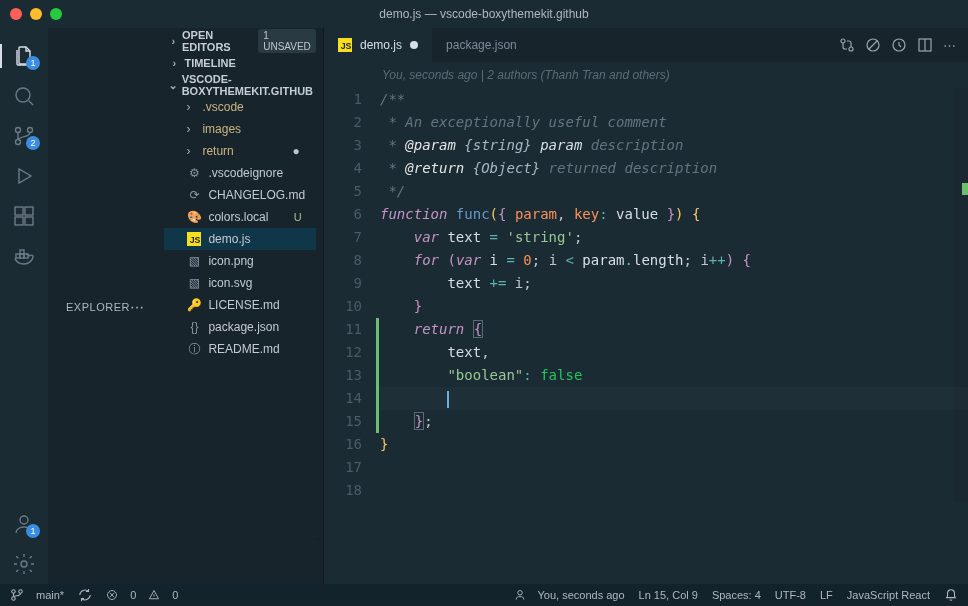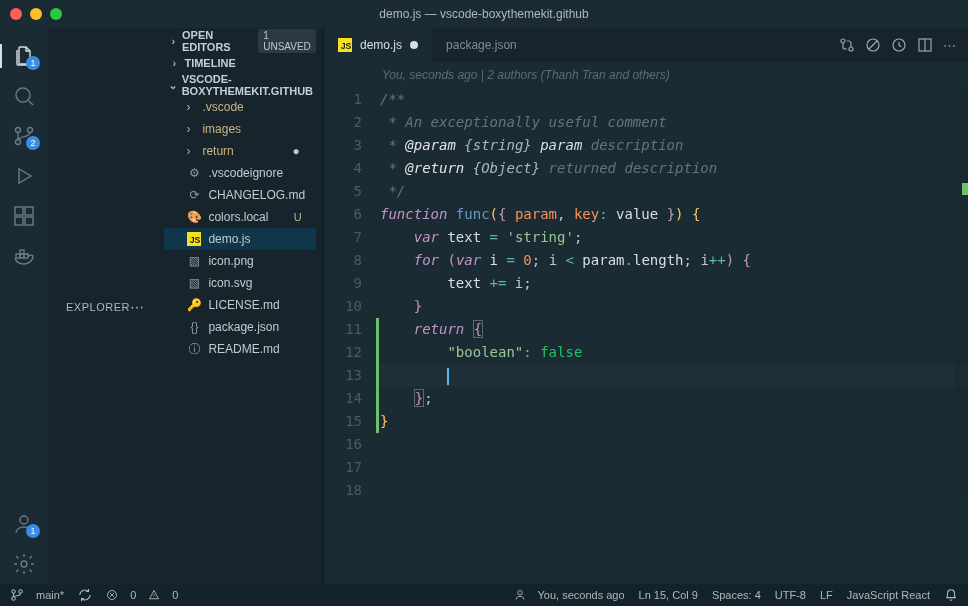--- a/index.html
+++ b/index.html
@@ -463,20 +463,21 @@
           <div class="line"><span class="comment"> * </span><span class="comment">An exceptionally useful comment</span></div>
           <div class="line"><span class="comment"> * </span><span class="doctag">@param</span><span class="doctype"> {string}</span><span class="docname"> param</span><span class="comment"> description</span></div>
           <div class="line"><span class="comment"> * </span><span class="doctag">@return</span><span class="doctype"> {Object}</span><span class="comment"> returned description</span></div>
           <div class="line"><span class="comment"> */</span></div>
           <div class="line"><span class="kw">function</span><span class="fn"> func</span><span class="paren1">(</span><span class="paren2">{ </span><span class="param">param</span><span class="punct">, </span><span class="param">key</span><span class="op">: </span><span class="var">value</span><span class="paren2"> }</span><span class="paren1">)</span><span class="paren1"> {</span></div>
           <div class="line"><span>    </span><span class="kw">var</span><span class="var"> text </span><span class="op">=</span><span> </span><span class="str">'string'</span><span class="punct">;</span></div>
           <div class="line"><span>    </span><span class="kw">for</span><span class="paren2"> (</span><span class="kw">var</span><span class="var"> i </span><span class="op">=</span><span> </span><span class="num">0</span><span class="punct">; i </span><span class="op">&lt;</span><span class="var"> param</span><span class="op">.</span><span class="prop">length</span><span class="punct">; i</span><span class="op">++</span><span class="paren2">) {</span></div>
           <div class="line"><span class="var">        text </span><span class="op">+=</span><span class="punct"> i;</span></div>
           <div class="line"><span class="paren2">    }</span></div>
           <div class="line"><span>    </span><span class="kw">return</span><span> </span><span class="paren2" style="border:1px solid #5a6a75">{</span></div>
+          <div class="line"><span class="prop">        text</span><span class="punct">,</span></div>
           <div class="line"><span>        </span><span class="str">"boolean"</span><span class="op">:</span><span> </span><span class="bool">false</span></div>
           <div class="line current"><span>        </span><span class="cursor"></span></div>
           <div class="line"><span>    </span><span class="paren2" style="border:1px solid #5a6a75">}</span><span class="punct">;</span></div>
           <div class="line"><span class="paren1">}</span></div>
           <div class="line"><span></span></div>
         </div>
         <div class="minimap">
           <div class="mm-mark" style="top:95px"></div>
         </div>
       </div>

